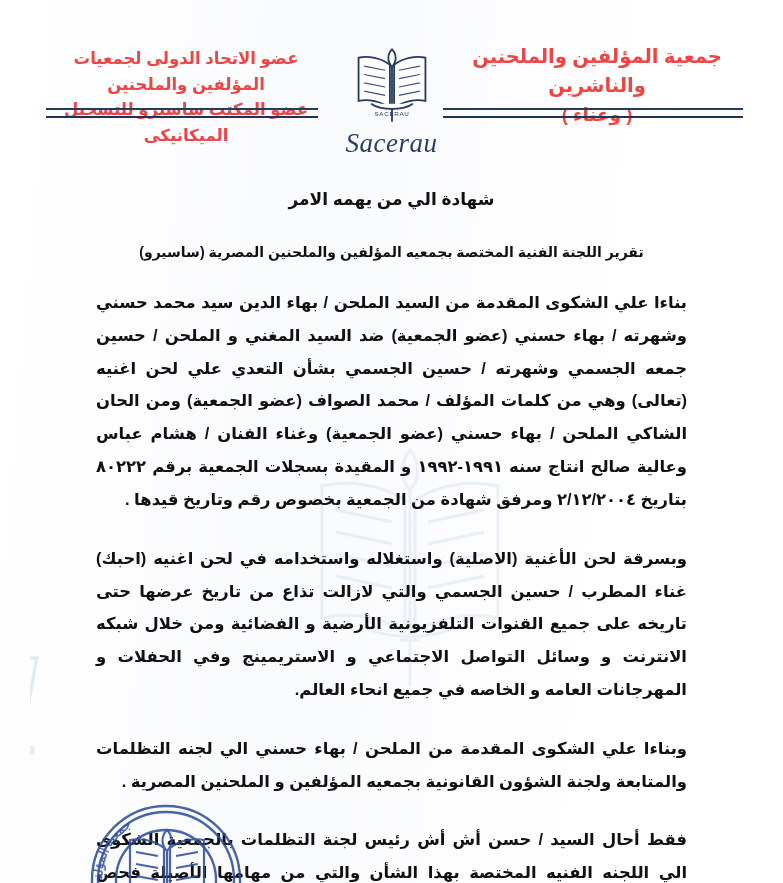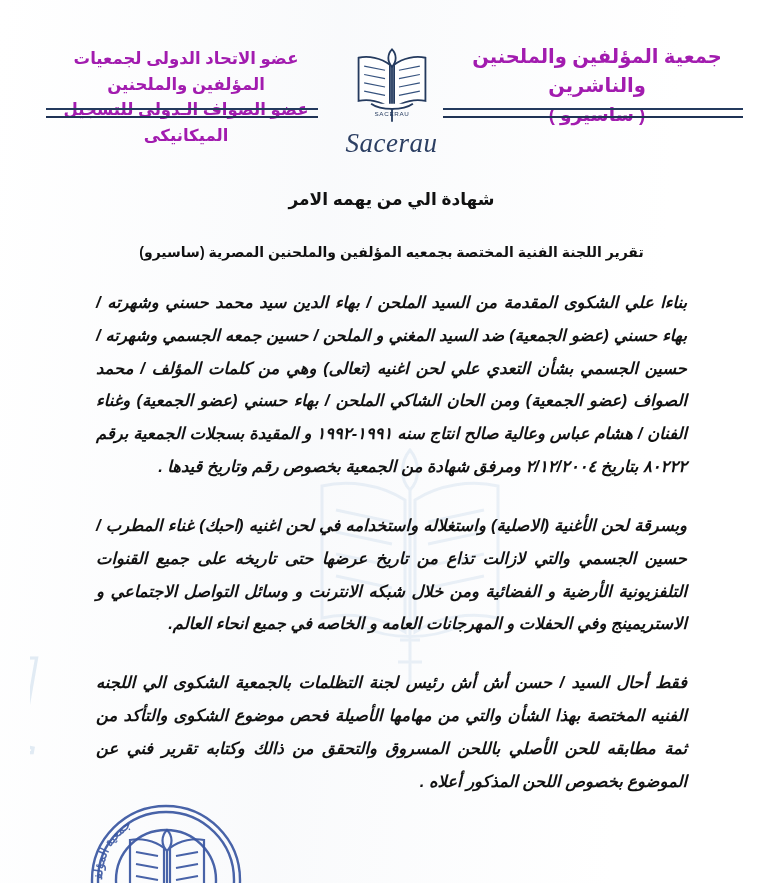--- a/index.html
+++ b/index.html
@@ -53,21 +53,21 @@
   }
 
   
   #header {
     position: relative;
     z-index: 3;
     height: 175px;
   }
   .hdr-block {
     position: absolute;
-    color: #a21caf;
+    color: #ef4444;
     font-weight: bold;
     text-align: center;
     line-height: 1.5;
     letter-spacing: -.2px;
   }
   #hdr-right {
     right: 36px;
     top: 42px;
     width: 300px;
     font-size: 19.5px;
@@ -142,21 +142,20 @@
     letter-spacing: .1px;
   }
   .para {
     font-size: 16.4px;
     font-weight: bold;
     line-height: 2.0;
     text-align: justify;
     text-align-last: right;
     margin: 26px 0 0;
     letter-spacing: -.1px;
-    font-style: italic;
   }
 
   
   #stamp {
     position: absolute;
     left: 78px;
     top: 792px;
     width: 176px;
     height: 176px;
     z-index: 4;
@@ -186,26 +185,26 @@
   </svg>
 
   <svg class="watermark wm-script" viewBox="0 0 700 210" aria-hidden="true">
     <text x="14" y="168" font-family="Liberation Serif, DejaVu Serif, serif" font-style="italic" font-size="205" fill="none" stroke="#b6cee4" stroke-width="3.2">Sacerau</text>
   </svg>
 
   <div id="header">
 
     <div id="hdr-right" class="hdr-block">
       <div class="line1">جمعية المؤلفين والملحنين والناشرين</div>
-      <div class="line2">( ساسيرو )</div>
+      <div class="line2">( وغناء )</div>
     </div>
 
     <div id="hdr-left" class="hdr-block">
       <div class="line1">عضو الاتحاد الدولى لجمعيات المؤلفين والملحنين</div>
-      <div class="line2">عضو الصواف الـدولى للتسجيل الميكانيكى</div>
+      <div class="line2">عضو المكتب ساسيرو للتسجيل الميكانيكى</div>
     </div>
 
     <div id="rule-right" class="rule"></div>
     <div id="rule-left" class="rule"></div>
 
     <div id="logo-wrap">
       <svg id="logo-mark" viewBox="0 0 120 112" aria-hidden="true">
         <g stroke="#243a5e" stroke-width="2.6" fill="#ffffff">
           <path d="M57 24 C44 14 26 11 12 14 L12 76 C26 73 44 76 57 86 Z"></path>
           <path d="M63 24 C76 14 94 11 108 14 L108 76 C94 73 76 76 63 86 Z"></path>
@@ -224,20 +223,21 @@
       <div id="logo-word">Sacerau</div>
     </div>
   </div>
 
   <div id="body-text">
     <div id="doc-title">شهادة الي من يهمه الامر</div>
     <div id="doc-subtitle">تقرير اللجنة الفنية المختصة بجمعيه المؤلفين والملحنين المصرية (ساسيرو)</div>
 
     <p class="para">بناءا علي الشكوى المقدمة من السيد الملحن / بهاء الدين سيد محمد حسني وشهرته / بهاء حسني (عضو الجمعية) ضد السيد المغني و الملحن / حسين جمعه الجسمي وشهرته / حسين الجسمي بشأن التعدي علي لحن اغنيه (تعالى) وهي من كلمات المؤلف / محمد الصواف (عضو الجمعية) ومن الحان الشاكي الملحن / بهاء حسني (عضو الجمعية) وغناء الفنان / هشام عباس وعالية صالح انتاج سنه ١٩٩١-١٩٩٢ و المقيدة بسجلات الجمعية برقم ٨٠٢٢٢ بتاريخ ٢/١٢/٢٠٠٤ ومرفق شهادة من الجمعية بخصوص رقم وتاريخ قيدها .</p>
     <p class="para">وبسرقة لحن الأغنية (الاصلية) واستغلاله واستخدامه في لحن اغنيه (احبك) غناء المطرب / حسين الجسمي والتي  لازالت تذاع من تاريخ عرضها حتى تاريخه على جميع القنوات التلفزيونية الأرضية و الفضائية ومن خلال شبكه الانترنت و وسائل التواصل الاجتماعي و الاستريمينج وفي الحفلات و المهرجانات العامه و الخاصه في جميع انحاء العالم.</p>
+    <p class="para">وبناءا علي الشكوى المقدمة من الملحن / بهاء حسني الي لجنه التظلمات والمتابعة ولجنة الشؤون القانونية بجمعيه المؤلفين و الملحنين المصرية .</p>
     <p class="para">فقط أحال السيد / حسن أش أش رئيس لجنة التظلمات بالجمعية الشكوى الي اللجنه الفنيه المختصة بهذا الشأن والتي من مهامها الأصيلة فحص موضوع الشكوى والتأكد من ثمة مطابقه للحن الأصلي باللحن المسروق والتحقق من ذالك وكتابه تقرير فني عن الموضوع بخصوص اللحن المذكور أعلاه .</p>
   </div>
 
   <svg id="stamp" viewBox="0 0 176 176" aria-hidden="true">
     <defs>
       <path id="ringPath" d="M88,88 m-64,0 a64,64 0 1,1 128,0 a64,64 0 1,1 -128,0"></path>
     </defs>
     <g fill="none" stroke="#2b4a9b" stroke-width="2.4" opacity=".92">
       <circle cx="88" cy="88" r="74"></circle>
       <circle cx="88" cy="88" r="68"></circle>

